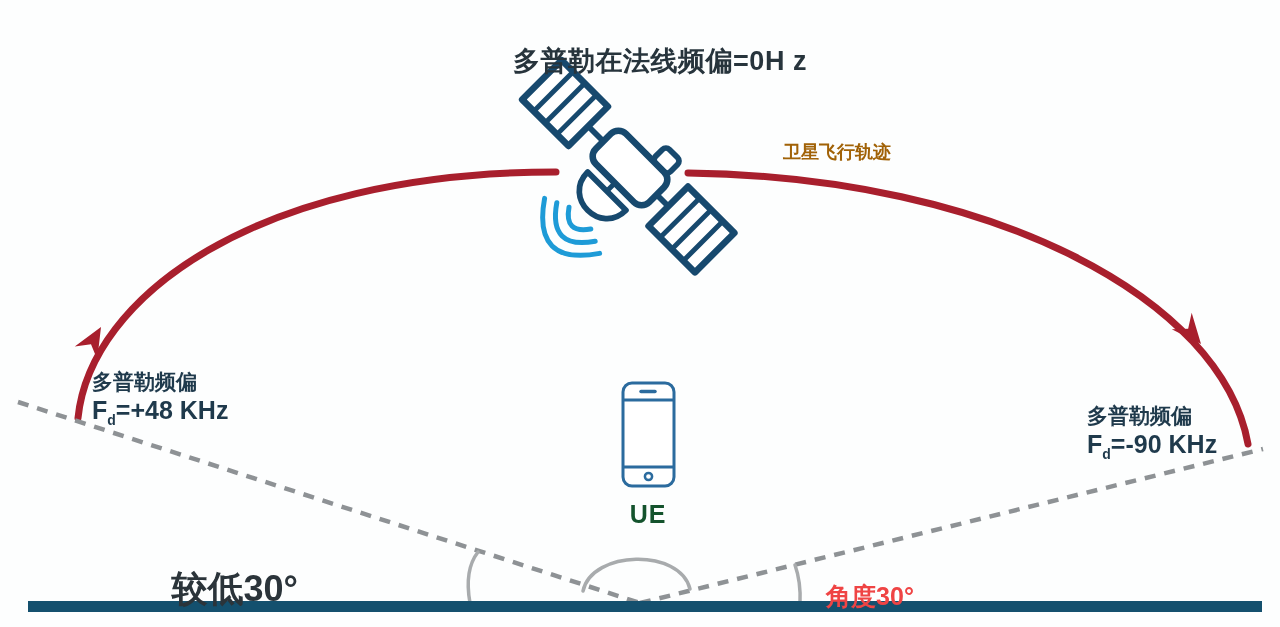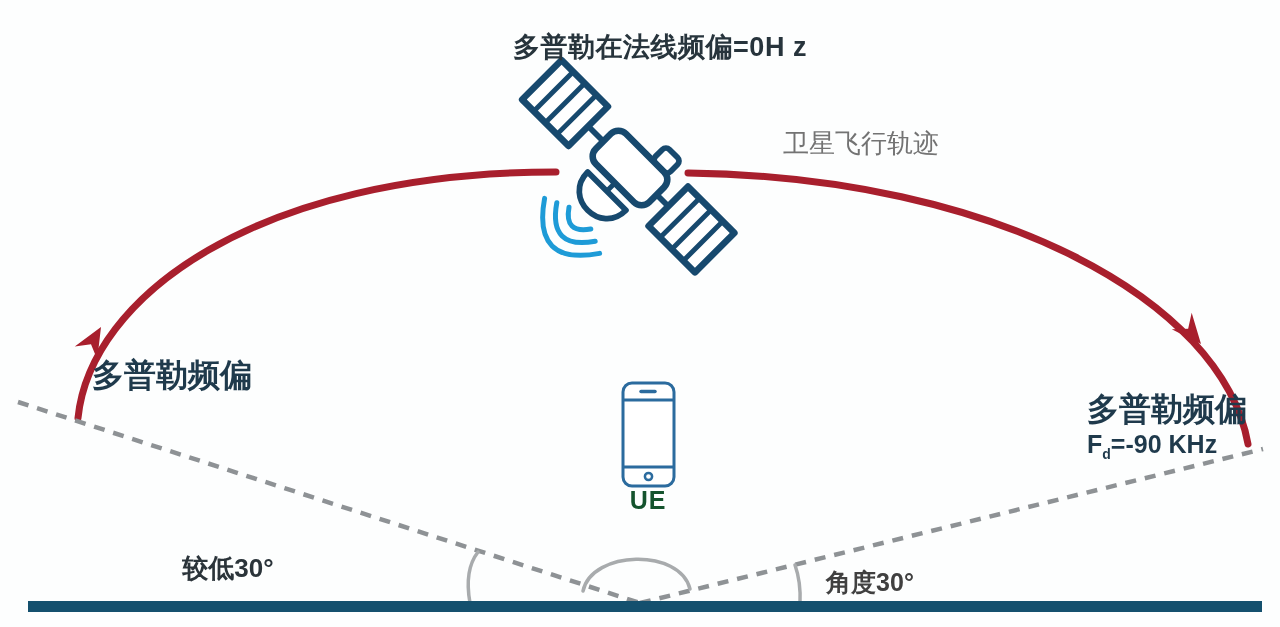--- a/index.html
+++ b/index.html
@@ -1,37 +1,37 @@
 <!DOCTYPE html>
 <html><head>
 <meta charset="utf-8">
 <style>
   * { margin:0; padding:0; box-sizing:border-box; }
   html,body { width:1280px; height:627px; }
   body { font-family:"Liberation Sans","DejaVu Sans",sans-serif; background:#fdfefe; }
   .canvas { position:relative; width:1280px; height:627px; overflow:hidden; background:#fdfefe; }
   svg.scene { position:absolute; left:0; top:0; }
-  .lbl { position:absolute; white-space:nowrap; }
+  .lbl { position:absolute; white-space:nowrap;margin-top:14px; }
   .title { left:400px; top:29px; width:520px; text-align:center;
            font-size:27px; font-weight:700; color:#27343c; letter-spacing:0.5px; }
-  .traj  { left:783px; top:126px; font-size:26px; font-weight:400; color:#737373; }
+  .traj  { left:783px; top:126px; font-size:18px; font-weight:700; color:#a16207; }
   .doppler { font-weight:700; color:#1f3a4c; line-height:1.25; }
-  .doppler .l1 { font-size:32px; }
+  .doppler .l1 { font-size:21px; }
   .doppler .l2 { font-size:25px; font-weight:700; }
   .doppler sub { font-size:14px; }
   .dop-left  { left:92px;  top:355px; }
   .dop-right { left:1087px; top:389px; }
   .ue    { left:598px; top:486px; width:100px; text-align:center;
            font-size:25px; font-weight:700; color:#14532d; letter-spacing:1px; }
   .view-angle { left:548px; top:521px; width:215px; text-align:center;
            font-size:27px; font-weight:700; color:#2b343a; }
-  .ang-left  { left:158px; top:551px; width:140px; text-align:center;
-           font-size:26px; font-weight:700; color:#2b343a; }
+  .ang-left  { left:158px; top:551px; width:140px; text-align:right;
+           font-size:36px; font-weight:700; color:#2b343a; }
   .ang-right { left:815px; top:566px; width:110px; text-align:center;
-           font-size:25px; font-weight:700; color:#404040; }
+           font-size:25px; font-weight:700; color:#ef4444; }
 </style>
 </head>
 <body>
 
 <div class="canvas">
 
   <svg class="scene" width="1280" height="627" viewBox="0 0 1280 627">
 
     <g fill="none" stroke="#a81f2d" stroke-width="7" stroke-linecap="round">
       <path d="M 78 418 C 90 298, 255 172, 556 172"></path>
@@ -91,20 +91,21 @@
       <circle cx="648.5" cy="476.5" r="3.6" stroke-width="2.5"></circle>
     </g>
   </svg>
 
   <div class="lbl title">多普勒在法线频偏=0H z</div>
 
   <div class="lbl traj">卫星飞行轨迹</div>
 
   <div class="lbl doppler dop-left">
     <div class="l1">多普勒频偏</div>
+    <div class="l2"><span>F</span><sub>d</sub><span>=+48 KHz</span></div>
   </div>
 
   <div class="lbl doppler dop-right">
     <div class="l1">多普勒频偏</div>
     <div class="l2"><span>F</span><sub>d</sub><span>=-90 KHz</span></div>
   </div>
 
   <div class="lbl ue">UE</div>
 
 

